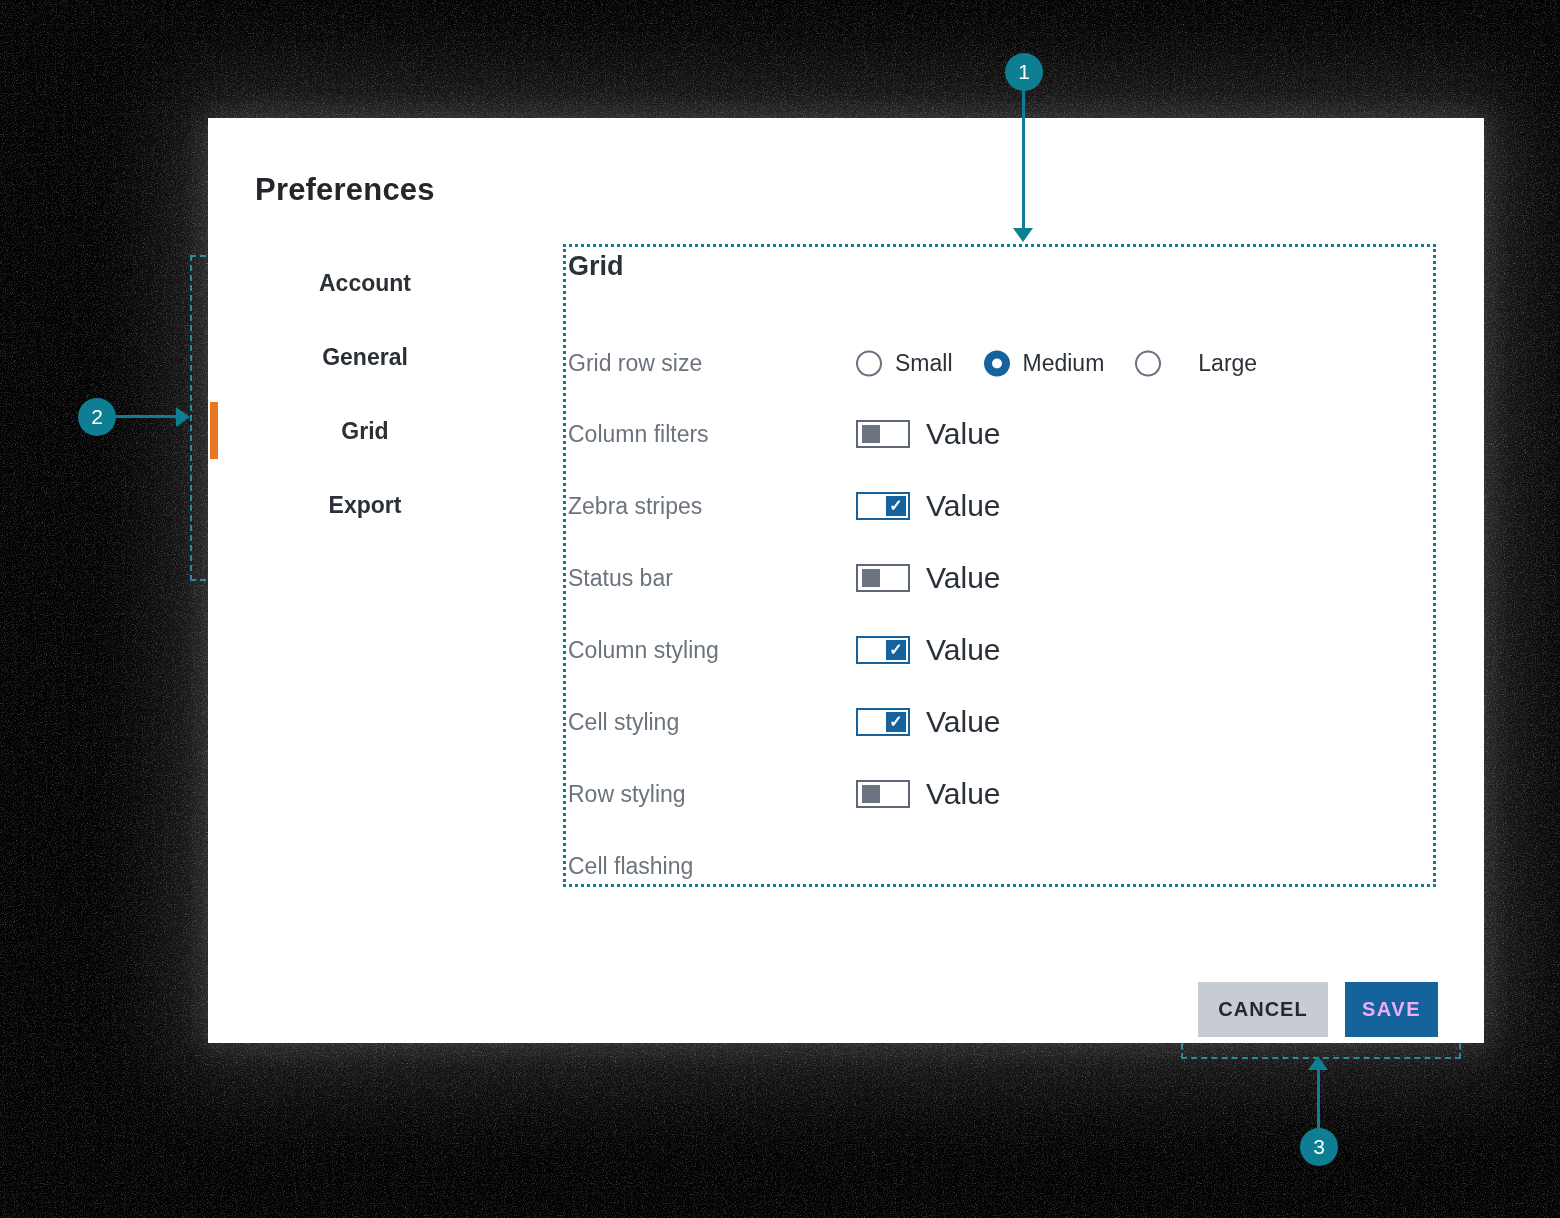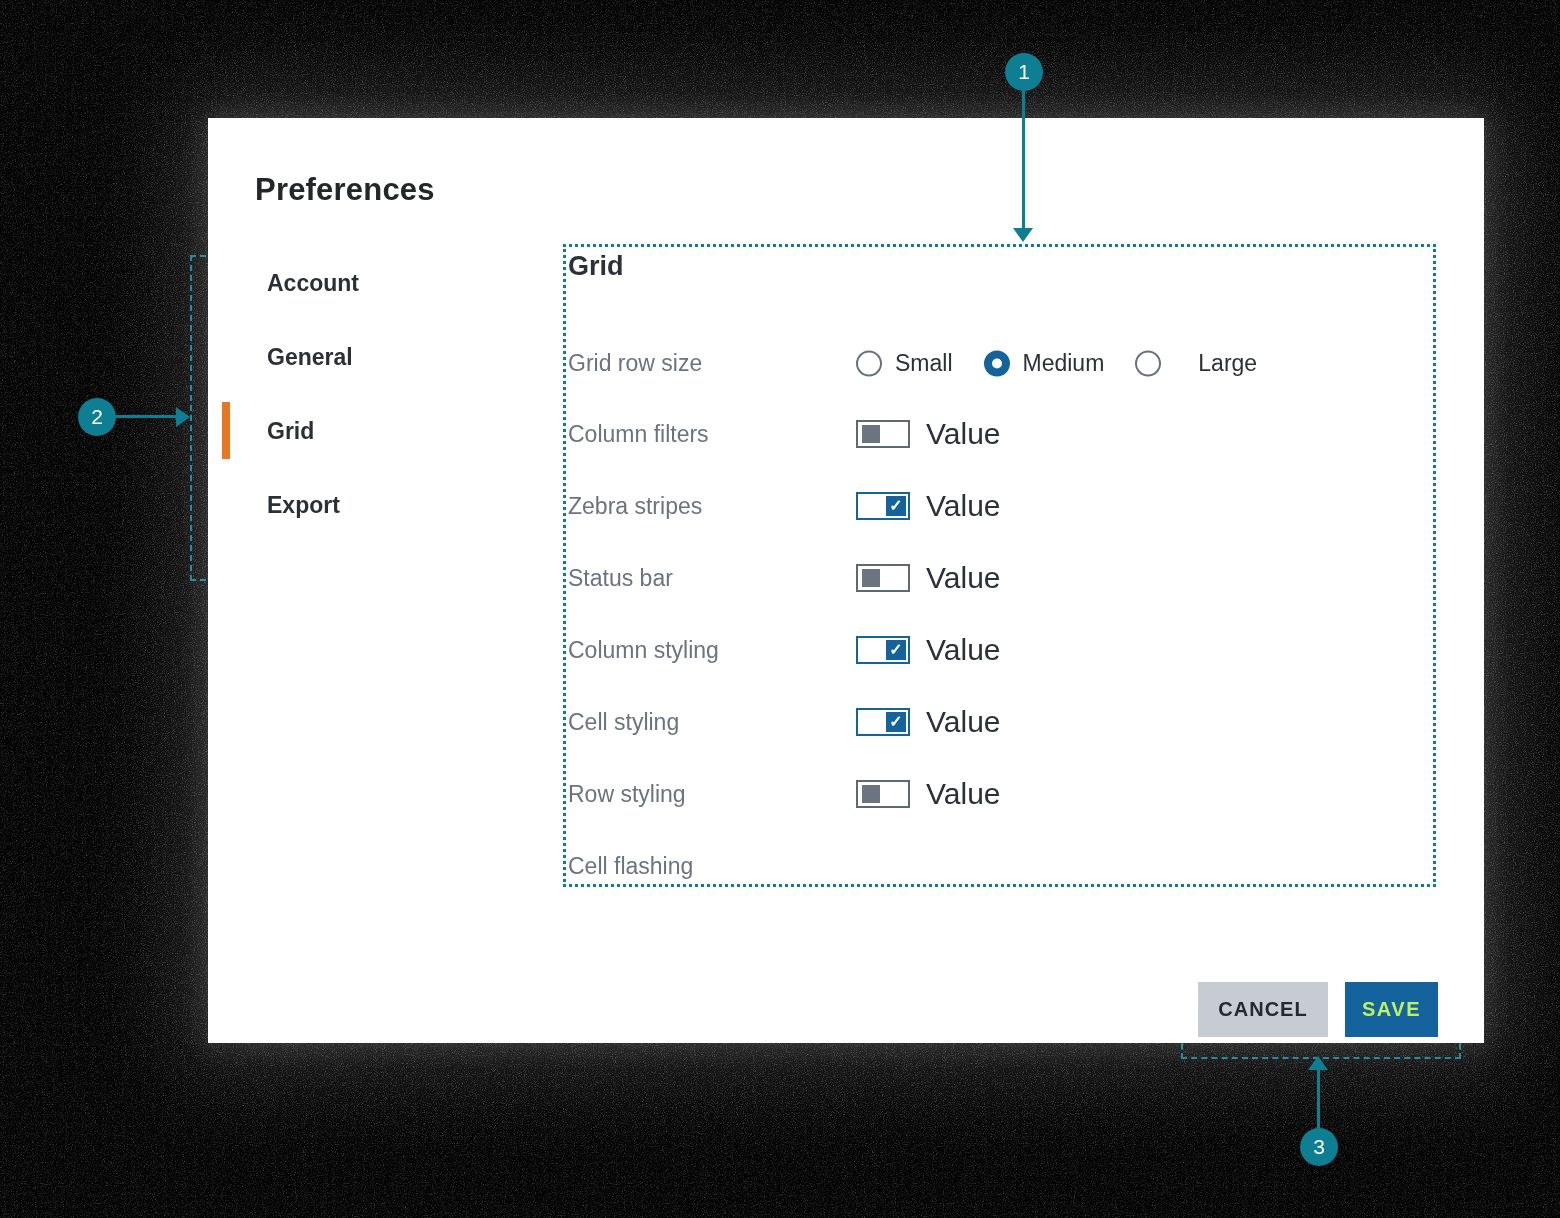--- a/index.html
+++ b/index.html
@@ -12,21 +12,21 @@
   .sidebar-outline{left:190px;top:255px;width:620px;height:322px;}
   .footer-outline{left:1181px;top:1005px;width:276px;height:50px;}
 
   .card{position:absolute;left:208px;top:118px;width:1276px;height:925px;z-index:3;
     background:var(--card-bg,#fff);
     box-shadow:0 0 26px 6px rgba(255,255,255,.10),0 0 95px 30px rgba(255,255,255,.15);}
 
   .title{position:absolute;left:47px;top:54px;margin:0;font-size:31px;font-weight:700;
     color:var(--title-text,#23272c);letter-spacing:.2px;}
 
-  .sidebar{position:absolute;left:12px;top:0;width:340px;height:560px;}
+  .sidebar{position:absolute;left:0;top:0;width:340px;height:560px;text-align:center;}
   .side-item{position:absolute;left:47px;width:220px;height:26px;font-size:23px;line-height:26px;
     font-weight:600;color:var(--sidebar-text,#2a3036);cursor:pointer;}
   .active-bar{position:absolute;left:2px;width:8px;height:57px;display:none;
     background:var(--orange,#e87722);}
 
   .panel{position:absolute;left:355px;top:126px;width:873px;height:643px;box-sizing:border-box;
     border:3px dotted var(--teal,#0e7e92);}
   .panel-heading{position:absolute;left:2px;top:4px;margin:0;font-size:27px;font-weight:600;
     color:var(--text-dark,#2b3138);}
   .setting-row{position:absolute;left:2px;right:6px;height:32px;}
@@ -49,21 +49,21 @@
   .toggle.on{border-color:var(--accent-blue,#15639c);}
   .toggle.on .knob{left:auto;right:2px;top:2px;width:20px;height:20px;
     background:var(--accent-blue,#15639c);color:#fff;font-size:16px;line-height:20px;
     text-align:center;font-weight:700;}
   .value-label{margin-left:16px;font-size:30px;color:var(--text-dark,#2b3138);}
 
   .btn{position:absolute;top:820px;height:55px;border:none;cursor:pointer;
     font-family:Liberation Sans, sans-serif;font-size:20px;font-weight:600;letter-spacing:1px;margin-top:44px;}
   .btn.cancel{left:990px;width:130px;background:var(--cancel-bg,#c7ccd3);
     color:var(--cancel-text,#24292f);}
-  .btn.save{left:1137px;width:93px;background:var(--accent-blue,#15639c);color:#bef264;
+  .btn.save{left:1137px;width:93px;background:var(--accent-blue,#15639c);color:#f0abfc;
     letter-spacing:1.5px;}
 
   
   .badge{position:absolute;z-index:10;width:38px;height:38px;border-radius:50%;
     background:var(--teal,#0e7e92);color:#fff;font-size:21px;line-height:38px;text-align:center;}
   .b1{left:1005px;top:53px;}
   .b2{left:78px;top:398px;}
   .b3{left:1300px;top:1128px;}
   .arrow-line{position:absolute;z-index:10;background:var(--teal,#0e7e92);}
   .a1{left:1022px;top:90px;width:3px;height:138px;}

